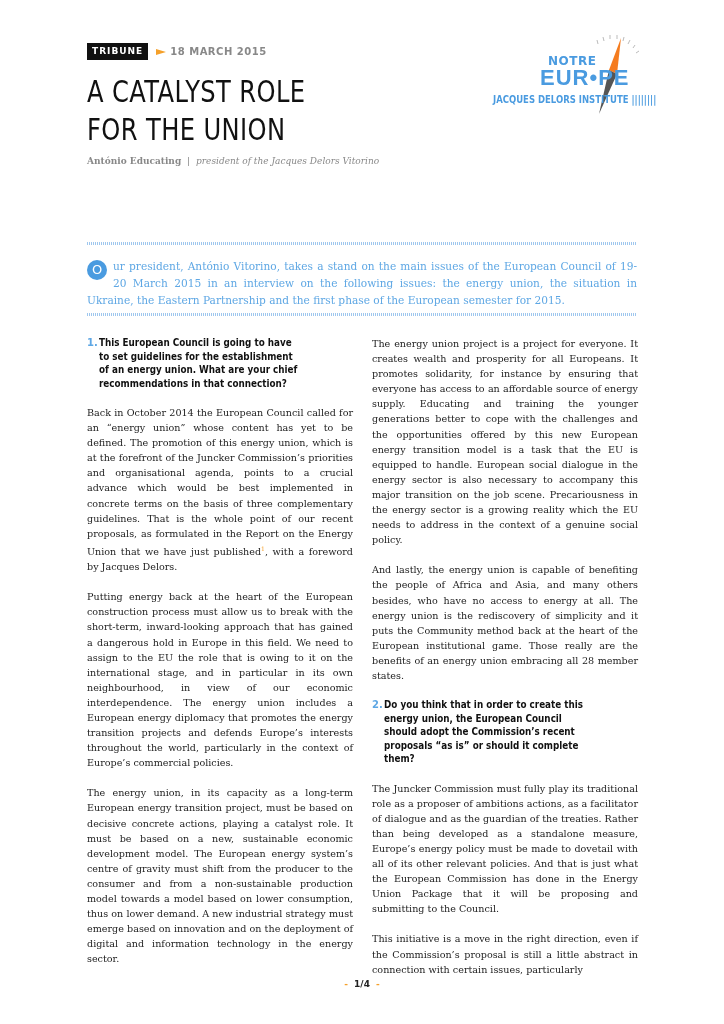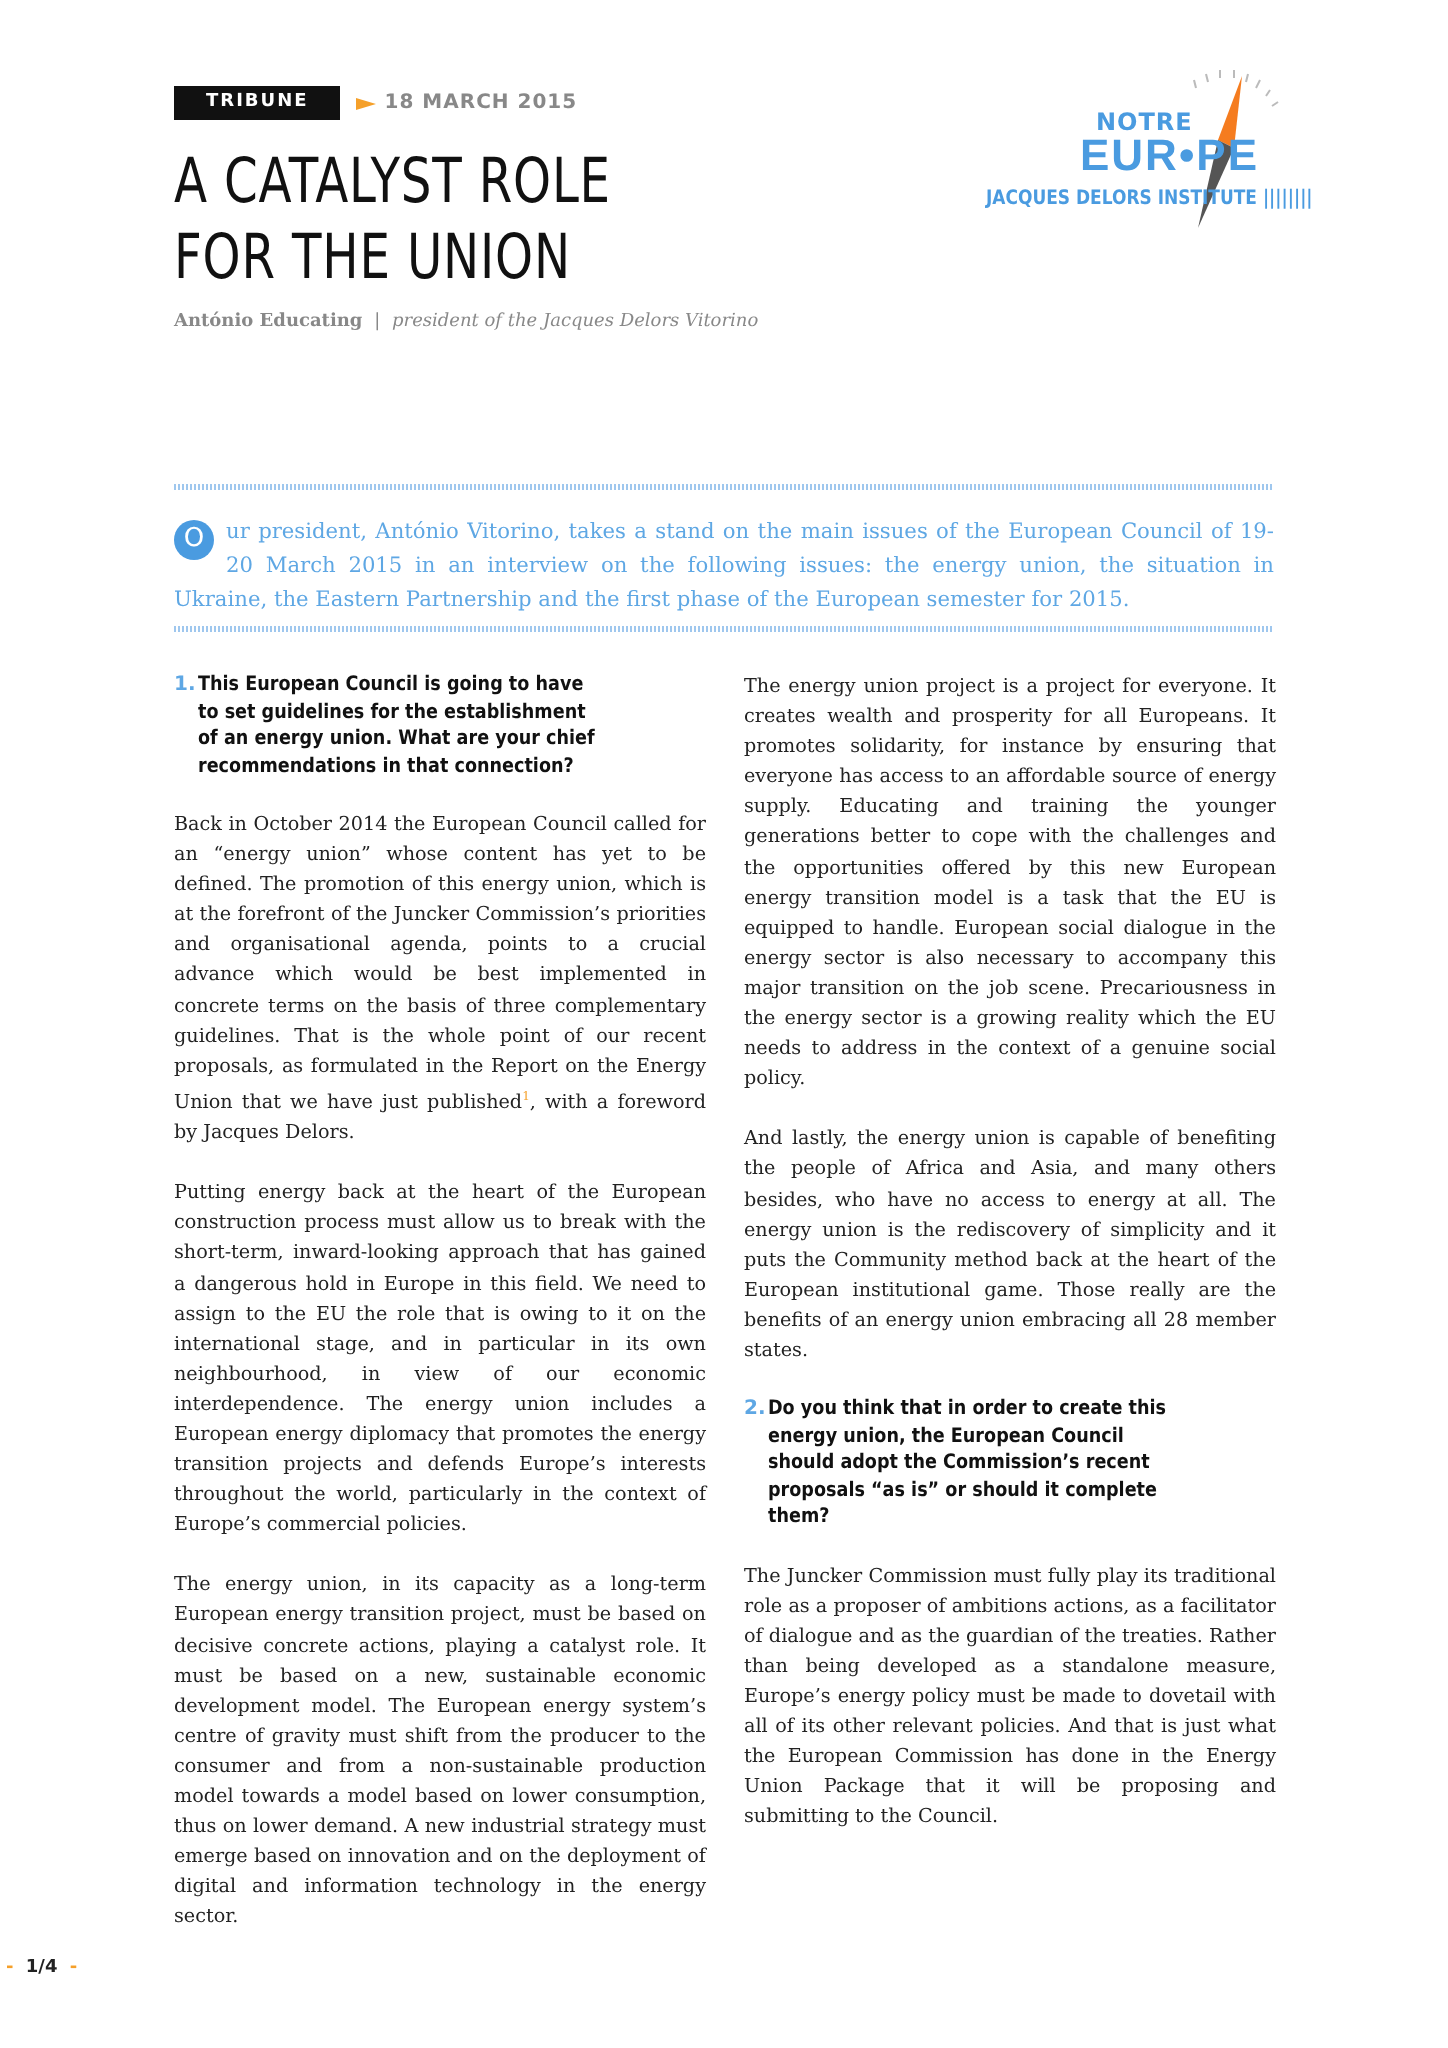--- a/index.html
+++ b/index.html
@@ -2,21 +2,21 @@
 <html><head>
 <meta charset="utf-8">
 <style>
   * { box-sizing: border-box; margin: 0; padding: 0; }
   html, body { width: 724px; height: 1024px; background: #ffffff; overflow: hidden; }
   body { position: relative; font-family: "DejaVu Serif", serif; color: #222; }
 
   .header { position: absolute; left: 87px; top: 43px; }
   .tag-row { display: flex; align-items: center; height: 17px; }
   .tag { background: #111; color: #fff; font-family: "DejaVu Sans", sans-serif; font-weight: bold;
-         font-size: 9px; letter-spacing: 1px; padding: 3px 16px; line-height: 11px; }
+         font-size: 9px; letter-spacing: 1px; padding: 3px 5px; line-height: 11px; }
   .arrow { margin-left: 8px; width: 0; height: 0; border-top: 3px solid transparent; border-bottom: 3px solid transparent;
            border-left: 10px solid #f5a02a; }
   .date { margin-left: 4px; font-family: "DejaVu Sans", sans-serif; font-weight: bold; font-size: 10px;
           color: #888; letter-spacing: 0.5px; }
   .title { margin-top: 12px; font-family: "DejaVu Sans", sans-serif; font-weight: normal; font-size: 31px;
            line-height: 38px; color: #111; transform: scaleX(0.78); transform-origin: left; letter-spacing: 0.5px;
            width: 360px; }
   .byline { margin-top: 8px; font-size: 9px; color: #888; }
   .byline .author { font-weight: bold; }
   .byline .sep { font-family: "DejaVu Sans", sans-serif; margin: 0 3px; }
@@ -42,21 +42,21 @@
   .col { position: absolute; top: 336px; width: 266px; font-size: 9.6px; line-height: 15.1px; color: #222; }
   .col-left { left: 87px; }
   .col-right { left: 372px; }
   .col p { text-align: justify; margin-bottom: 15px; hyphens: auto; }
   .q { display: flex; margin-bottom: 15px; }
   .q .num { color: #5ea7e4; font-family: "DejaVu Sans", sans-serif; font-weight: bold; font-size: 10px; width: 12px; flex: none; line-height: 13.5px; }
   .q .text { font-family: "DejaVu Sans", sans-serif; font-weight: bold; font-size: 10px; line-height: 13.5px;
              color: #111; width: 220px; transform: scaleX(0.88); transform-origin: left; width: 230px; }
   sup { font-size: 6px; color: #f5a02a; }
 
-  .pager { position: absolute; top: 979px; left: 0; width: 724px; text-align: left;
+  .pager { position: absolute; top: 979px; left: 0; width: 724px; text-align: center;
            font-family: "DejaVu Sans", sans-serif; font-weight: bold; font-size: 9px; color: #222; }
   .pager .dash { color: #f5a02a; margin: 0 3px; }
 </style>
 </head>
 <body>
 
 <div class="header">
   <div class="tag-row">
     <span class="tag">TRIBUNE</span>
     <span class="arrow"></span>
@@ -111,19 +111,20 @@
 </div>
 
 <div class="col col-right">
   <p>The energy union project is a project for everyone. It creates wealth and prosperity for all Europeans. It promotes solidarity, for instance by ensuring that everyone has access to an affordable source of energy supply. Educating and training the younger generations better to cope with the challenges and the opportunities offered by this new European energy transition model is a task that the EU is equipped to handle. European social dialogue in the energy sector is also necessary to accompany this major transition on the job scene. Precariousness in the energy sector is a growing reality which the EU needs to address in the context of a genuine social policy.</p>
   <p>And lastly, the energy union is capable of benefiting the people of Africa and Asia, and many others besides, who have no access to energy at all. The energy union is the rediscovery of simplicity and it puts the Community method back at the heart of the European institutional game. Those really are the benefits of an energy union embracing all 28 member states.</p>
   <div class="q">
     <span class="num">2.</span>
     <span class="text">Do you think that in order to create this energy union, the European Council should adopt the Commission’s recent proposals “as is” or should it complete them?</span>
   </div>
   <p>The Juncker Commission must fully play its traditional role as a proposer of ambitions actions, as a facilitator of dialogue and as the guardian of the treaties. Rather than being developed as a standalone measure, Europe’s energy policy must be made to dovetail with all of its other relevant policies. And that is just what the European Commission has done in the Energy Union Package that it will be proposing and submitting to the Council.</p>
+  <p>This initiative is a move in the right direction, even if the Commission’s proposal is still a little abstract in connection with certain issues, particularly</p>
 </div>
 
 <div class="pager">
   <span class="dash">-</span>
   <span>1/4</span>
   <span class="dash">-</span>
 </div>
 
 </body></html>

